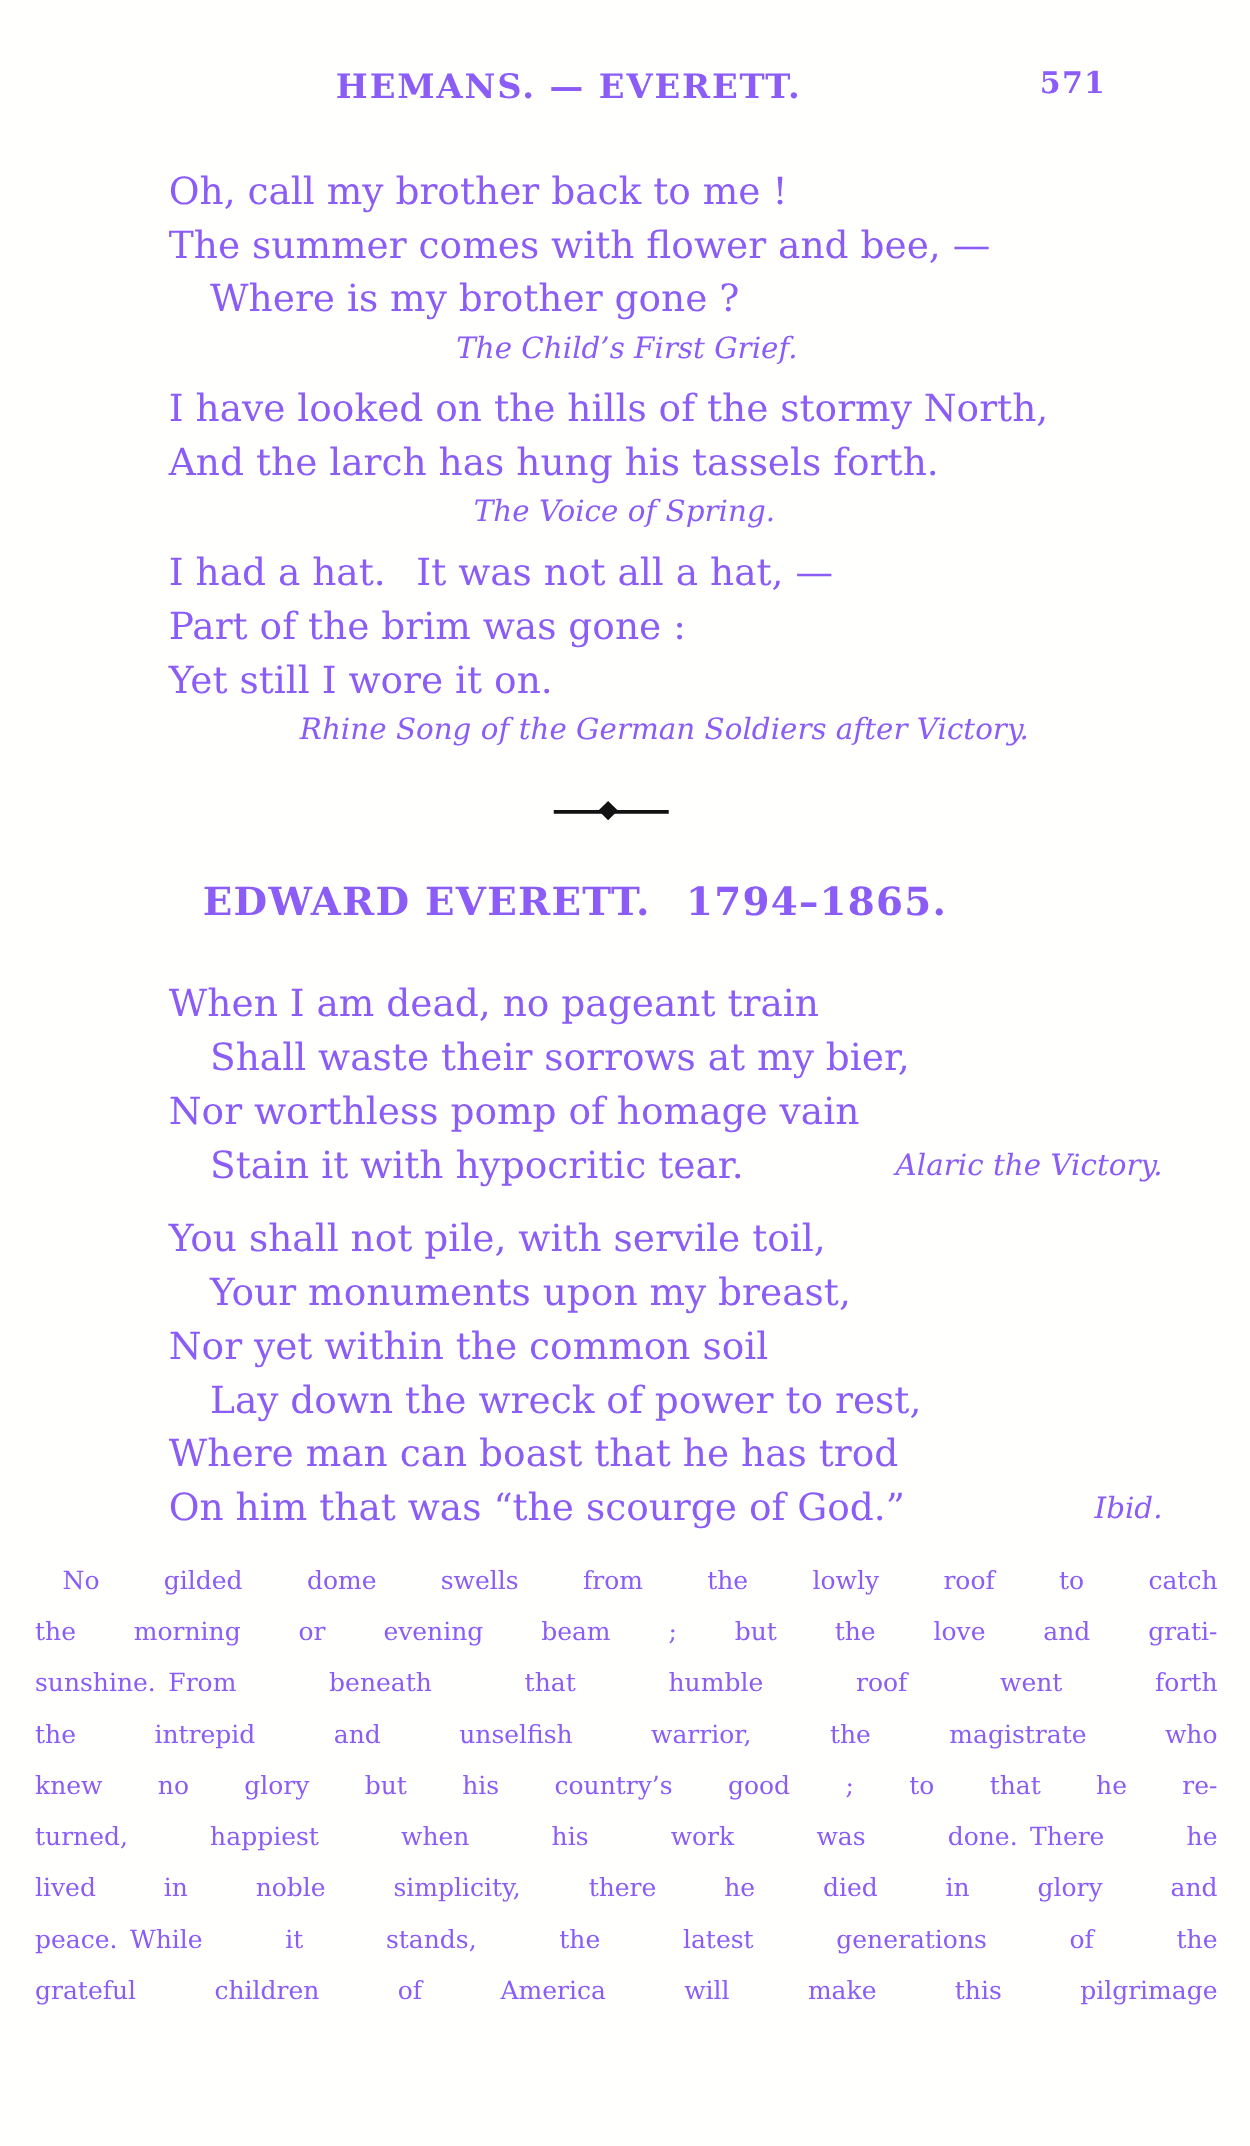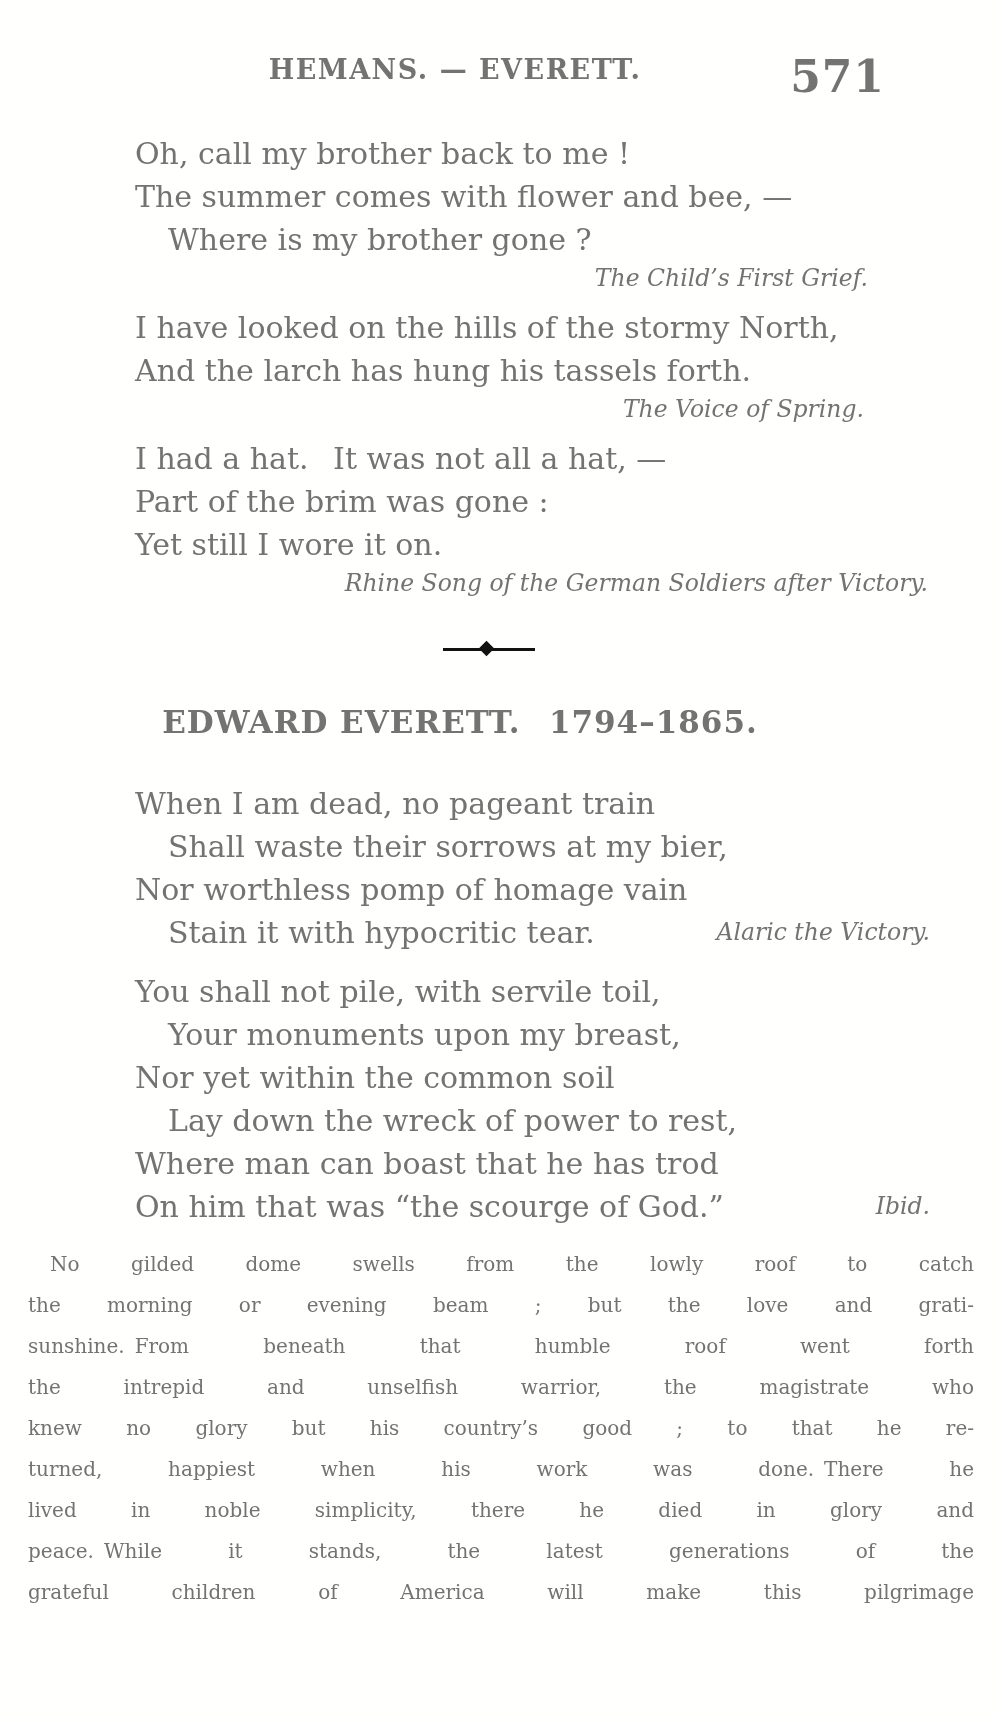--- a/index.html
+++ b/index.html
@@ -1,39 +1,39 @@
 <!DOCTYPE html>
 <html><head>
 <meta charset="utf-8">
 <style>
   html,body{margin:0;padding:0;background:#ffffff;}
   body{width:1000px;height:1717px;overflow:hidden;}
   .page{
     position:relative;width:1000px;height:1717px;
-    background:#fffffe;color:#737373;
+    background:#fffffe;color:#8b5cf6;
     font-family:"DejaVu Serif","Liberation Serif",serif;
   }
   
   .header{position:absolute;top:54px;left:0;right:0;height:42px;}
   .header-title{
     position:absolute;left:455px;transform:translateX(-50%);
     font-size:27px;letter-spacing:1.5px;white-space:nowrap;font-weight:bold;
   }
-  .page-number{position:absolute;right:115px;top:-3px;font-size:44px;font-weight:bold;letter-spacing:1px;}
+  .page-number{position:absolute;right:115px;top:-3px;font-size:24px;font-weight:bold;letter-spacing:1px;}
 
   .content{position:absolute;top:132px;left:0;right:0;}
 
   .verse-wrap{margin:0 70px 0 135px;}
   .quote{margin-bottom:11px;}
   .vline{display:flex;align-items:flex-end;font-size:30px;line-height:43px;}
   .vline .vtext{white-space:pre-wrap;}
   .vline.ind{padding-left:33px;}
   .attr{font-style:italic;font-size:23.5px;font-weight:500;}
   .attr.inline{margin-left:auto;white-space:nowrap;}
-  .attr.block{text-align:right;line-height:33px;margin-top:1px;}
+  .attr.block{text-align:center;line-height:33px;margin-top:1px;}
   .q0 .attr.block{padding-right:62px;}
   .q1 .attr.block{padding-right:66px;}
   .q2 .attr.block{padding-right:2px;}
 
   .divider{position:relative;height:14px;margin-top:42px;}
   .div-line{position:absolute;left:443px;top:6px;width:92px;height:3px;background:#121212;}
   .div-diamond{position:absolute;left:481px;top:1px;width:11px;height:11px;background:#121212;transform:rotate(45deg);}
 
   .section-heading{
     margin-top:48px;text-align:center;font-size:31px;letter-spacing:1px;

